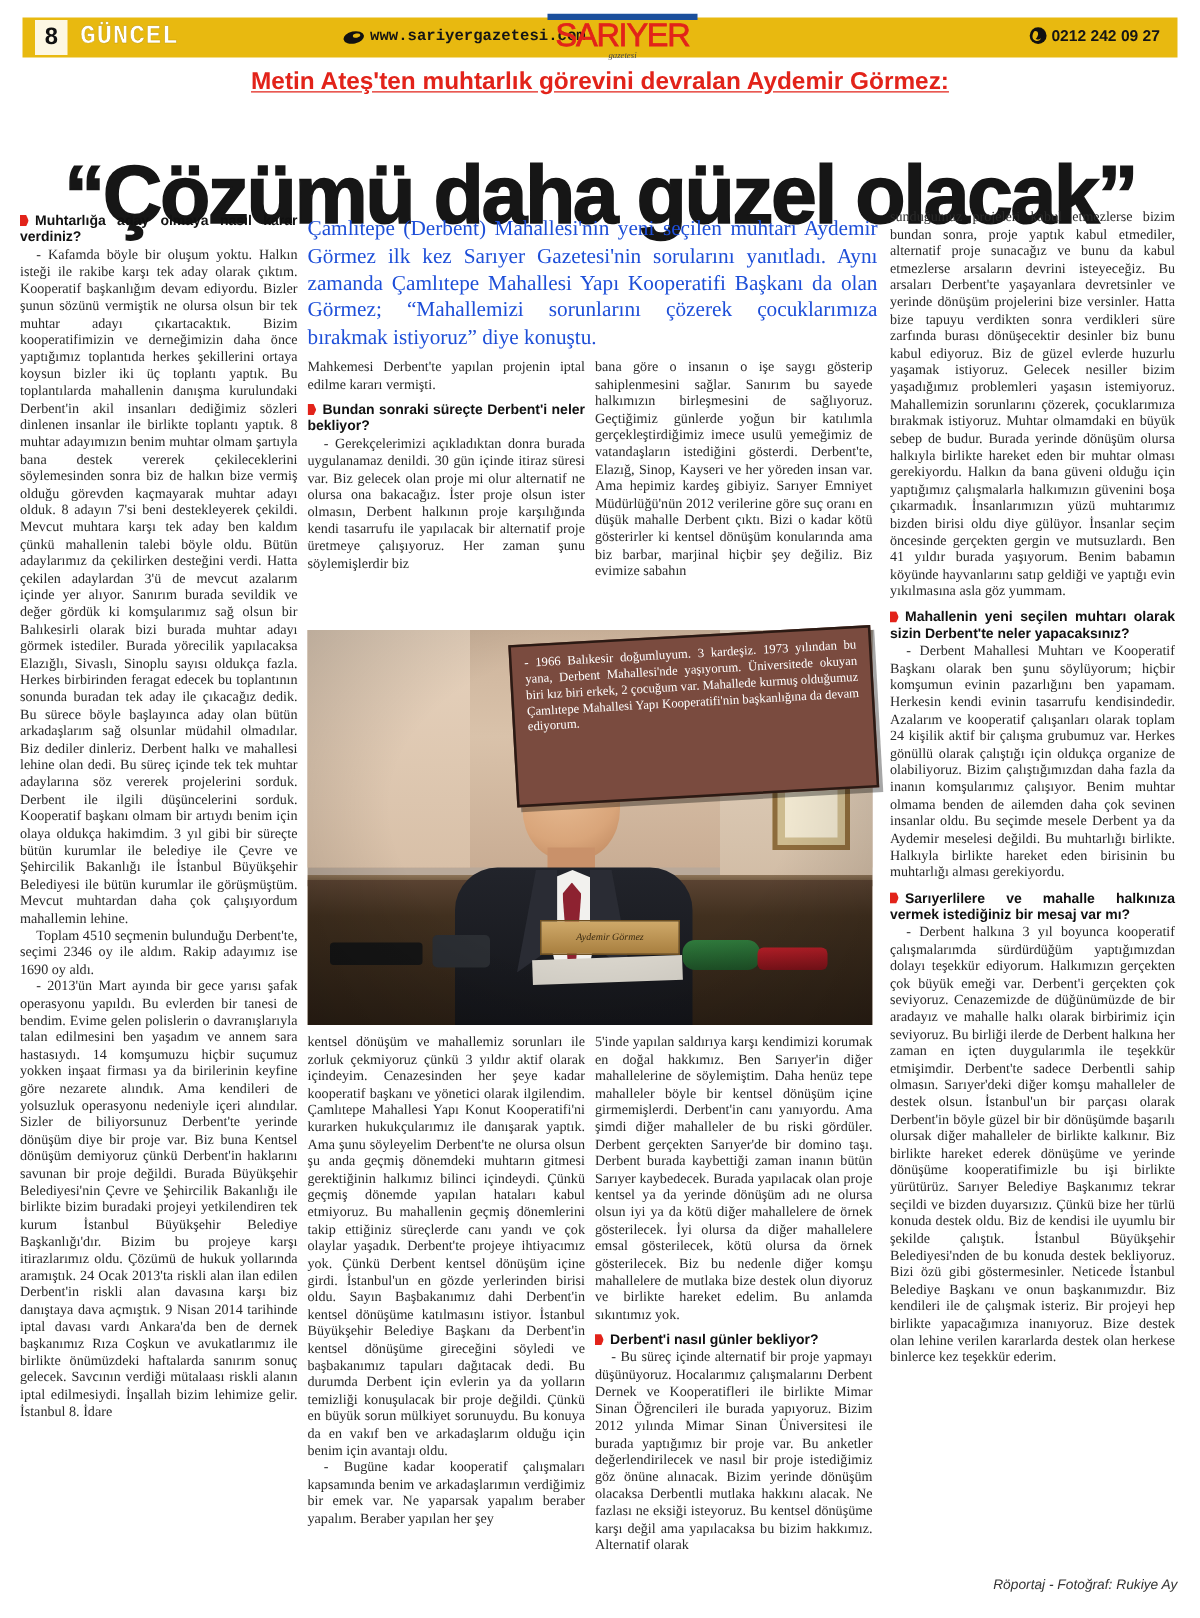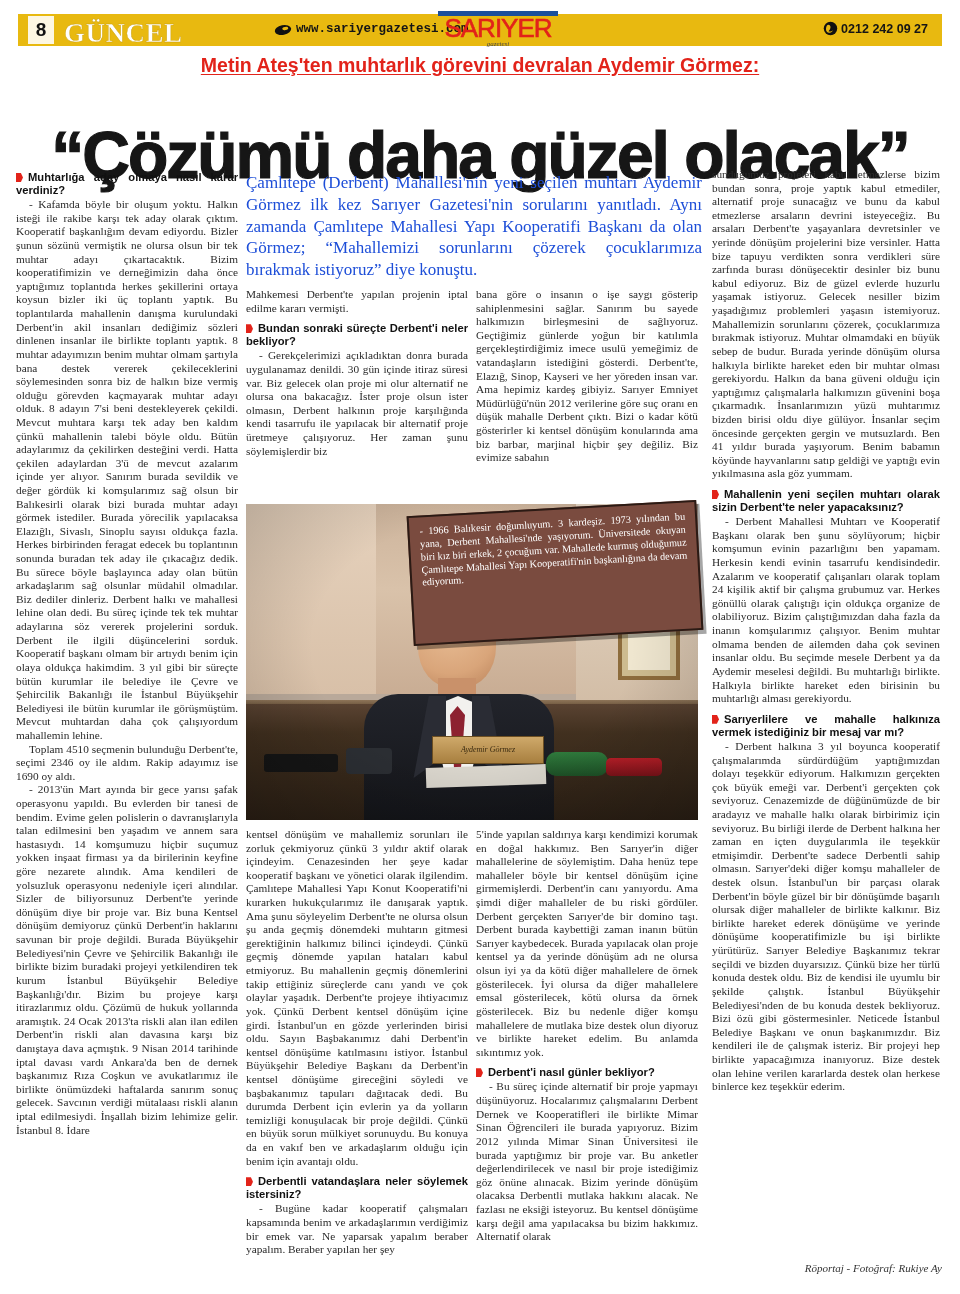--- a/index.html
+++ b/index.html
@@ -5,22 +5,22 @@
   html,body{margin:0;padding:0;background:#fff;}
   body{width:960px;height:1294px;overflow:hidden;font-family:"Liberation Serif",serif;color:#1a1a1a;}
   .page{position:relative;width:960px;height:1294px;background:#fff;}
 
   
   .masthead{position:absolute;left:18px;top:14px;width:924px;height:32px;background:#e8b910;}
   .masthead-inner{position:relative;width:100%;height:100%;}
   .page-num{position:absolute;left:10px;top:2px;width:26px;height:28px;background:#fdf7e3;
             color:#111;font-family:"Liberation Sans",sans-serif;font-weight:bold;font-size:19px;
             display:flex;align-items:center;justify-content:center;}
-  .section-name{position:absolute;left:46px;top:4px;color:#fff;font-family:Liberation Serif, serif;
-            font-weight:bold;font-size:27px;letter-spacing:.5px;
+  .section-name{position:absolute;left:46px;top:4px;color:#fff;font-family:Liberation Mono, monospace;
+            font-weight:bold;font-size:21px;letter-spacing:.5px;
             -webkit-text-stroke:.4px #c79c0a;}
   .site-url{position:absolute;left:278px;top:8px;color:#151515;
             font-family:Liberation Mono, monospace;font-weight:bold;font-size:12.5px;}
   .mouse-icon{position:absolute;left:256px;top:9px;width:18px;height:14px;}
   .logo-box{position:absolute;left:420px;top:-3px;width:120px;height:38px;}
   .logo-bar{position:absolute;left:0;top:0;width:120px;height:5px;background:#1b4f9c;}
   .logo-text{position:absolute;left:0;top:2px;width:120px;text-align:center;color:#e2231a;
              font-family:"Liberation Sans",sans-serif;font-weight:normal;font-size:26px;
              letter-spacing:-1px;-webkit-text-stroke:.6px #e2231a;}
   .logo-sub{position:absolute;left:0;top:29px;width:120px;text-align:center;color:#444;
@@ -110,21 +110,21 @@
       background:radial-gradient(ellipse at 50% 45%,rgba(0,0,0,0) 50%,rgba(0,0,0,.22) 100%);}
 
   
   .biobox{position:absolute;left:410px;top:508px;width:286px;height:126px;
       background:#7a4b3f;border:2px solid #2b1a14;
       transform:rotate(-3.2deg);box-shadow:3px 4px 0 rgba(0,0,0,.35);}
   .biobox p{margin:8px 10px;color:#fff;font-family:"Liberation Serif",serif;
       font-size:10.2px;line-height:1.26;text-align:justify;}
 
   
-  .credit{position:absolute;right:18px;top:1262px;font-family:Liberation Serif, serif;
+  .credit{position:absolute;right:18px;top:1262px;font-family:Liberation Sans, sans-serif;
       font-style:italic;font-size:11px;color:#333;text-align:right;}
 </style>
 </head>
 <body>
 
 <div class="page">
 
   <div class="masthead">
     <div class="masthead-inner">
       <div class="page-num">8</div>
@@ -197,21 +197,20 @@
     <div class="ph-obj4"></div>
     <div class="ph-vig"></div>
   </div>
 
   <div class="biobox">
     <p>- 1966 Balıkesir doğumluyum. 3 kardeşiz. 1973 yılından bu yana, Derbent Mahallesi'nde yaşıyorum. Üniversitede okuyan biri kız biri erkek, 2 çocuğum var. Mahallede kurmuş olduğumuz Çamlıtepe Mahallesi Yapı Kooperatifi'nin başkanlığına da devam ediyorum.</p>
   </div>
 
   <div class="col" id="c2b">
     <p class="noind">kentsel dönüşüm ve mahallemiz sorunları ile zorluk çekmiyoruz çünkü 3 yıldır aktif olarak içindeyim. Cenazesinden her şeye kadar kooperatif başkanı ve yönetici olarak ilgilendim. Çamlıtepe Mahallesi Yapı Konut Kooperatifi'ni kurarken hukukçularımız ile danışarak yaptık. Ama şunu söyleyelim Derbent'te ne olursa olsun şu anda geçmiş dönemdeki muhtarın gitmesi gerektiğinin halkımız bilinci içindeydi. Çünkü geçmiş dönemde yapılan hataları kabul etmiyoruz. Bu mahallenin geçmiş dönemlerini takip ettiğiniz süreçlerde canı yandı ve çok olaylar yaşadık. Derbent'te projeye ihtiyacımız yok. Çünkü Derbent kentsel dönüşüm içine girdi. İstanbul'un en gözde yerlerinden birisi oldu. Sayın Başbakanımız dahi Derbent'in kentsel dönüşüme katılmasını istiyor. İstanbul Büyükşehir Belediye Başkanı da Derbent'in kentsel dönüşüme gireceğini söyledi ve başbakanımız tapuları dağıtacak dedi. Bu durumda Derbent için evlerin ya da yolların temizliği konuşulacak bir proje değildi. Çünkü en büyük sorun mülkiyet sorunuydu. Bu konuya da en vakıf ben ve arkadaşlarım olduğu için benim için avantajı oldu.</p>
-    <div class="qh"><span class="bullet"></span><span>Derbentli vatandaşlara neler söylemek istersiniz?</span></div>
     <p>- Bugüne kadar kooperatif çalışmaları kapsamında benim ve arkadaşlarımın verdiğimiz bir emek var. Ne yaparsak yapalım beraber yapalım. Beraber yapılan her şey</p>
   </div>
 
   <div class="col" id="c3">
     <p class="noind">bana göre o insanın o işe saygı gösterip sahiplenmesini sağlar. Sanırım bu sayede halkımızın birleşmesini de sağlıyoruz. Geçtiğimiz günlerde yoğun bir katılımla gerçekleştirdiğimiz imece usulü yemeğimiz de vatandaşların istediğini gösterdi. Derbent'te, Elazığ, Sinop, Kayseri ve her yöreden insan var. Ama hepimiz kardeş gibiyiz. Sarıyer Emniyet Müdürlüğü'nün 2012 verilerine göre suç oranı en düşük mahalle Derbent çıktı. Bizi o kadar kötü gösterirler ki kentsel dönüşüm konularında ama biz barbar, marjinal hiçbir şey değiliz. Biz evimize sabahın</p>
   </div>
 
   <div class="col" id="c3b">
     <p class="noind">5'inde yapılan saldırıya karşı kendimizi korumak en doğal hakkımız. Ben Sarıyer'in diğer mahallelerine de söylemiştim. Daha henüz tepe mahalleler böyle bir kentsel dönüşüm içine girmemişlerdi. Derbent'in canı yanıyordu. Ama şimdi diğer mahalleler de bu riski gördüler. Derbent gerçekten Sarıyer'de bir domino taşı. Derbent burada kaybettiği zaman inanın bütün Sarıyer kaybedecek. Burada yapılacak olan proje kentsel ya da yerinde dönüşüm adı ne olursa olsun iyi ya da kötü diğer mahallelere de örnek gösterilecek. İyi olursa da diğer mahallelere emsal gösterilecek, kötü olursa da örnek gösterilecek. Biz bu nedenle diğer komşu mahallelere de mutlaka bize destek olun diyoruz ve birlikte hareket edelim. Bu anlamda sıkıntımız yok.</p>
     <div class="qh"><span class="bullet"></span><span>Derbent'i nasıl günler bekliyor?</span></div>

